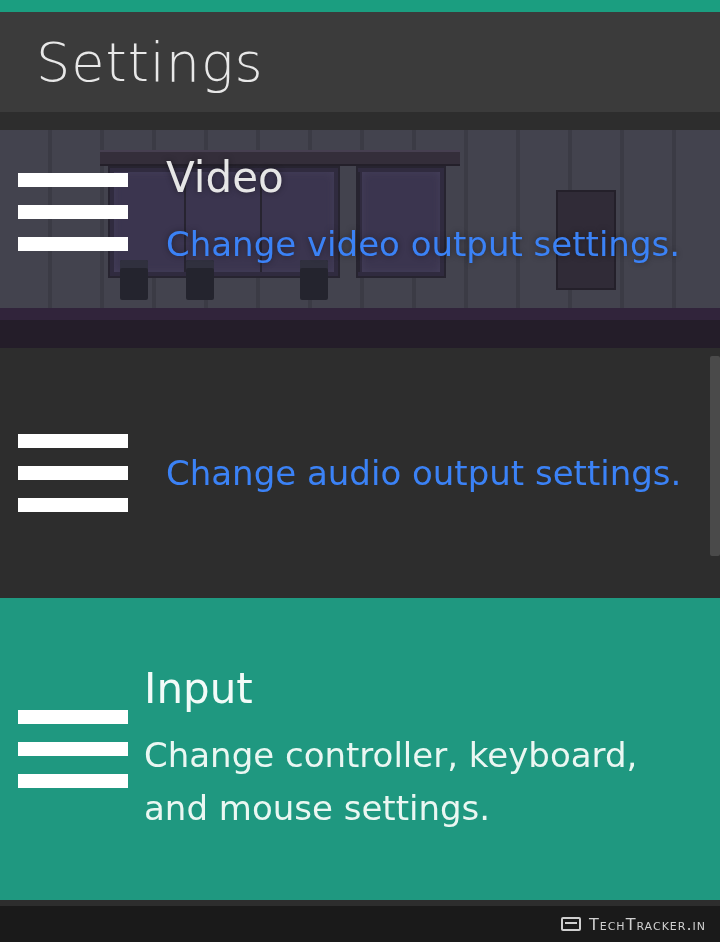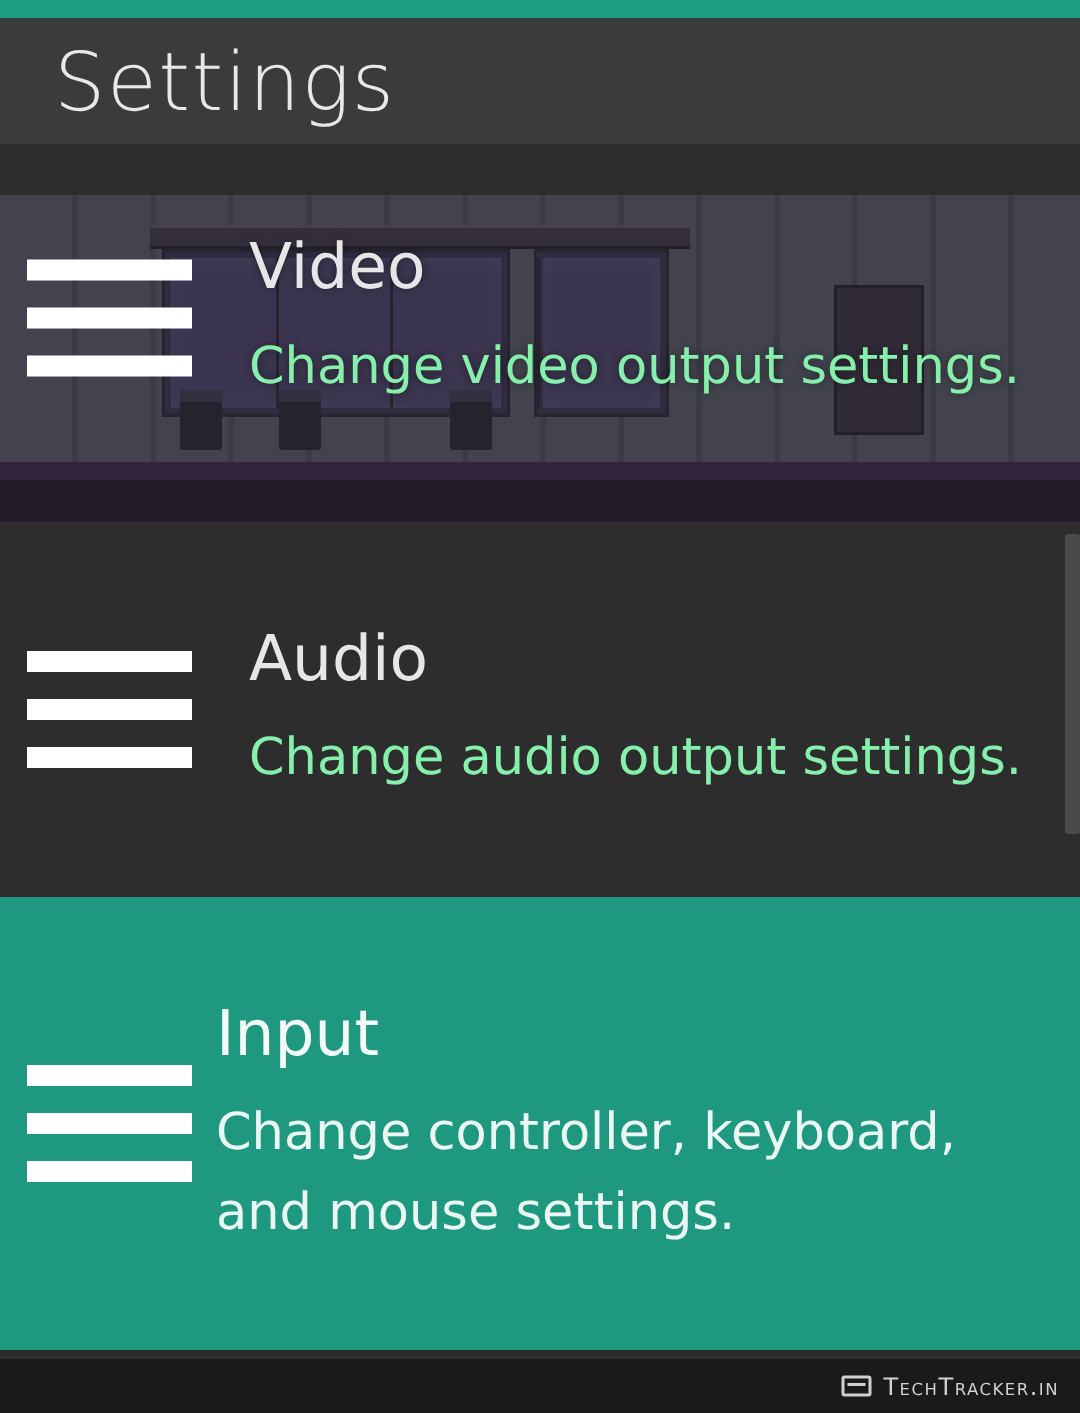--- a/index.html
+++ b/index.html
@@ -15,21 +15,21 @@
   .topbar {
     position: absolute;
     top: 0; left: 0; right: 0;
     height: 12px;
     background: #1b9e80; 
   }
 
   .header {
     position: absolute;
     top: 12px; left: 0; right: 0;
-    height: 84px;
+    height: 100px;
     background: #3b3b3b;
     display: flex;
     align-items: center;
     padding-left: 36px;
   }
   .header-title {
     color: #e8e8e8;
     font-size: 54px;
     font-weight: 300;
     letter-spacing: 1px;
@@ -117,21 +117,21 @@
     width: 100%;
   }
   .row .texts { flex: 1; }
   .row .item-title {
     color: #e6e6e6;
     font-size: 42px;
     font-weight: 400;
     margin-bottom: 16px;
   }
   .row .item-desc {
-    color: #86efac;
+    color: #3b82f6;
     font-size: 34px;
     line-height: 1.55;
   }
 
   
   .row.r1 { top: 14px; height: 164px; background: transparent; }
 
   
   .row.r2 { top: 232px; height: 250px; background: #2d2d2d; }
 
@@ -216,21 +216,20 @@
     </div>
   </div>
 
   <div class="row r2">
     <div class="icon">
       <div class="bar"></div>
       <div class="bar"></div>
       <div class="bar"></div>
     </div>
     <div class="texts">
-      <div class="item-title">Audio</div>
       <div class="item-desc">Change audio output settings.</div>
     </div>
   </div>
 
   <div class="row r3">
     <div class="icon">
       <div class="bar"></div>
       <div class="bar"></div>
       <div class="bar"></div>
     </div>

